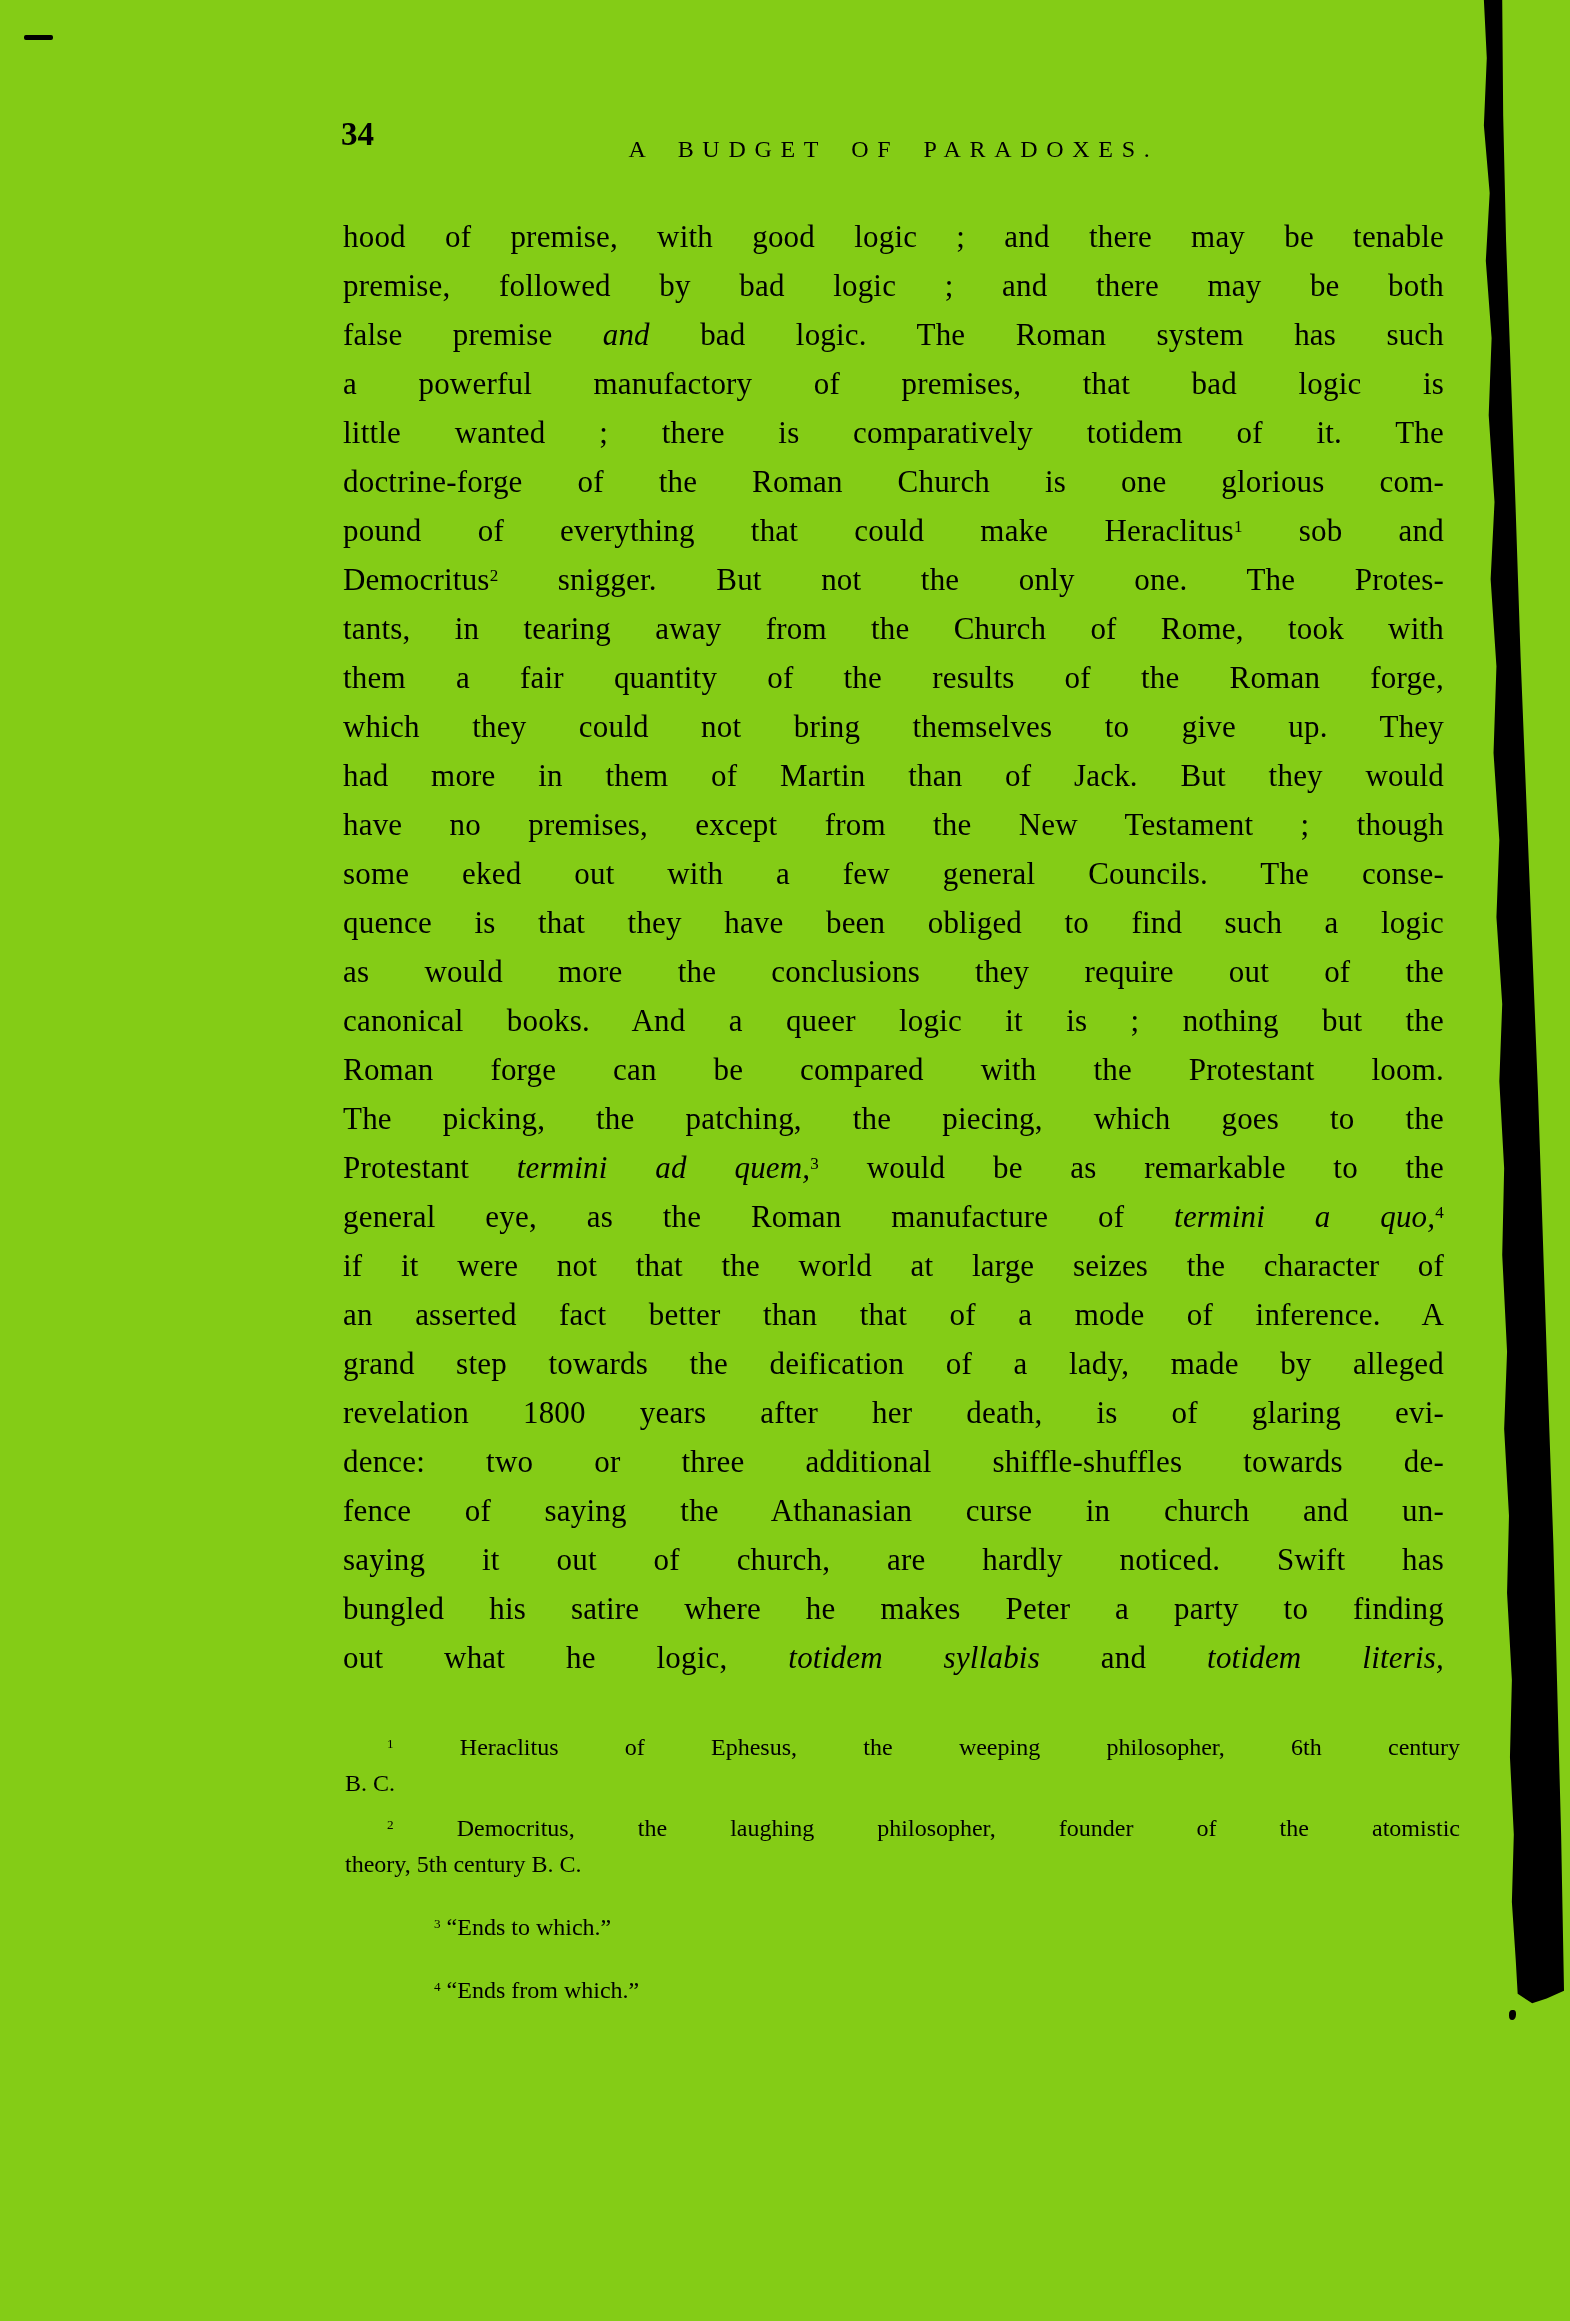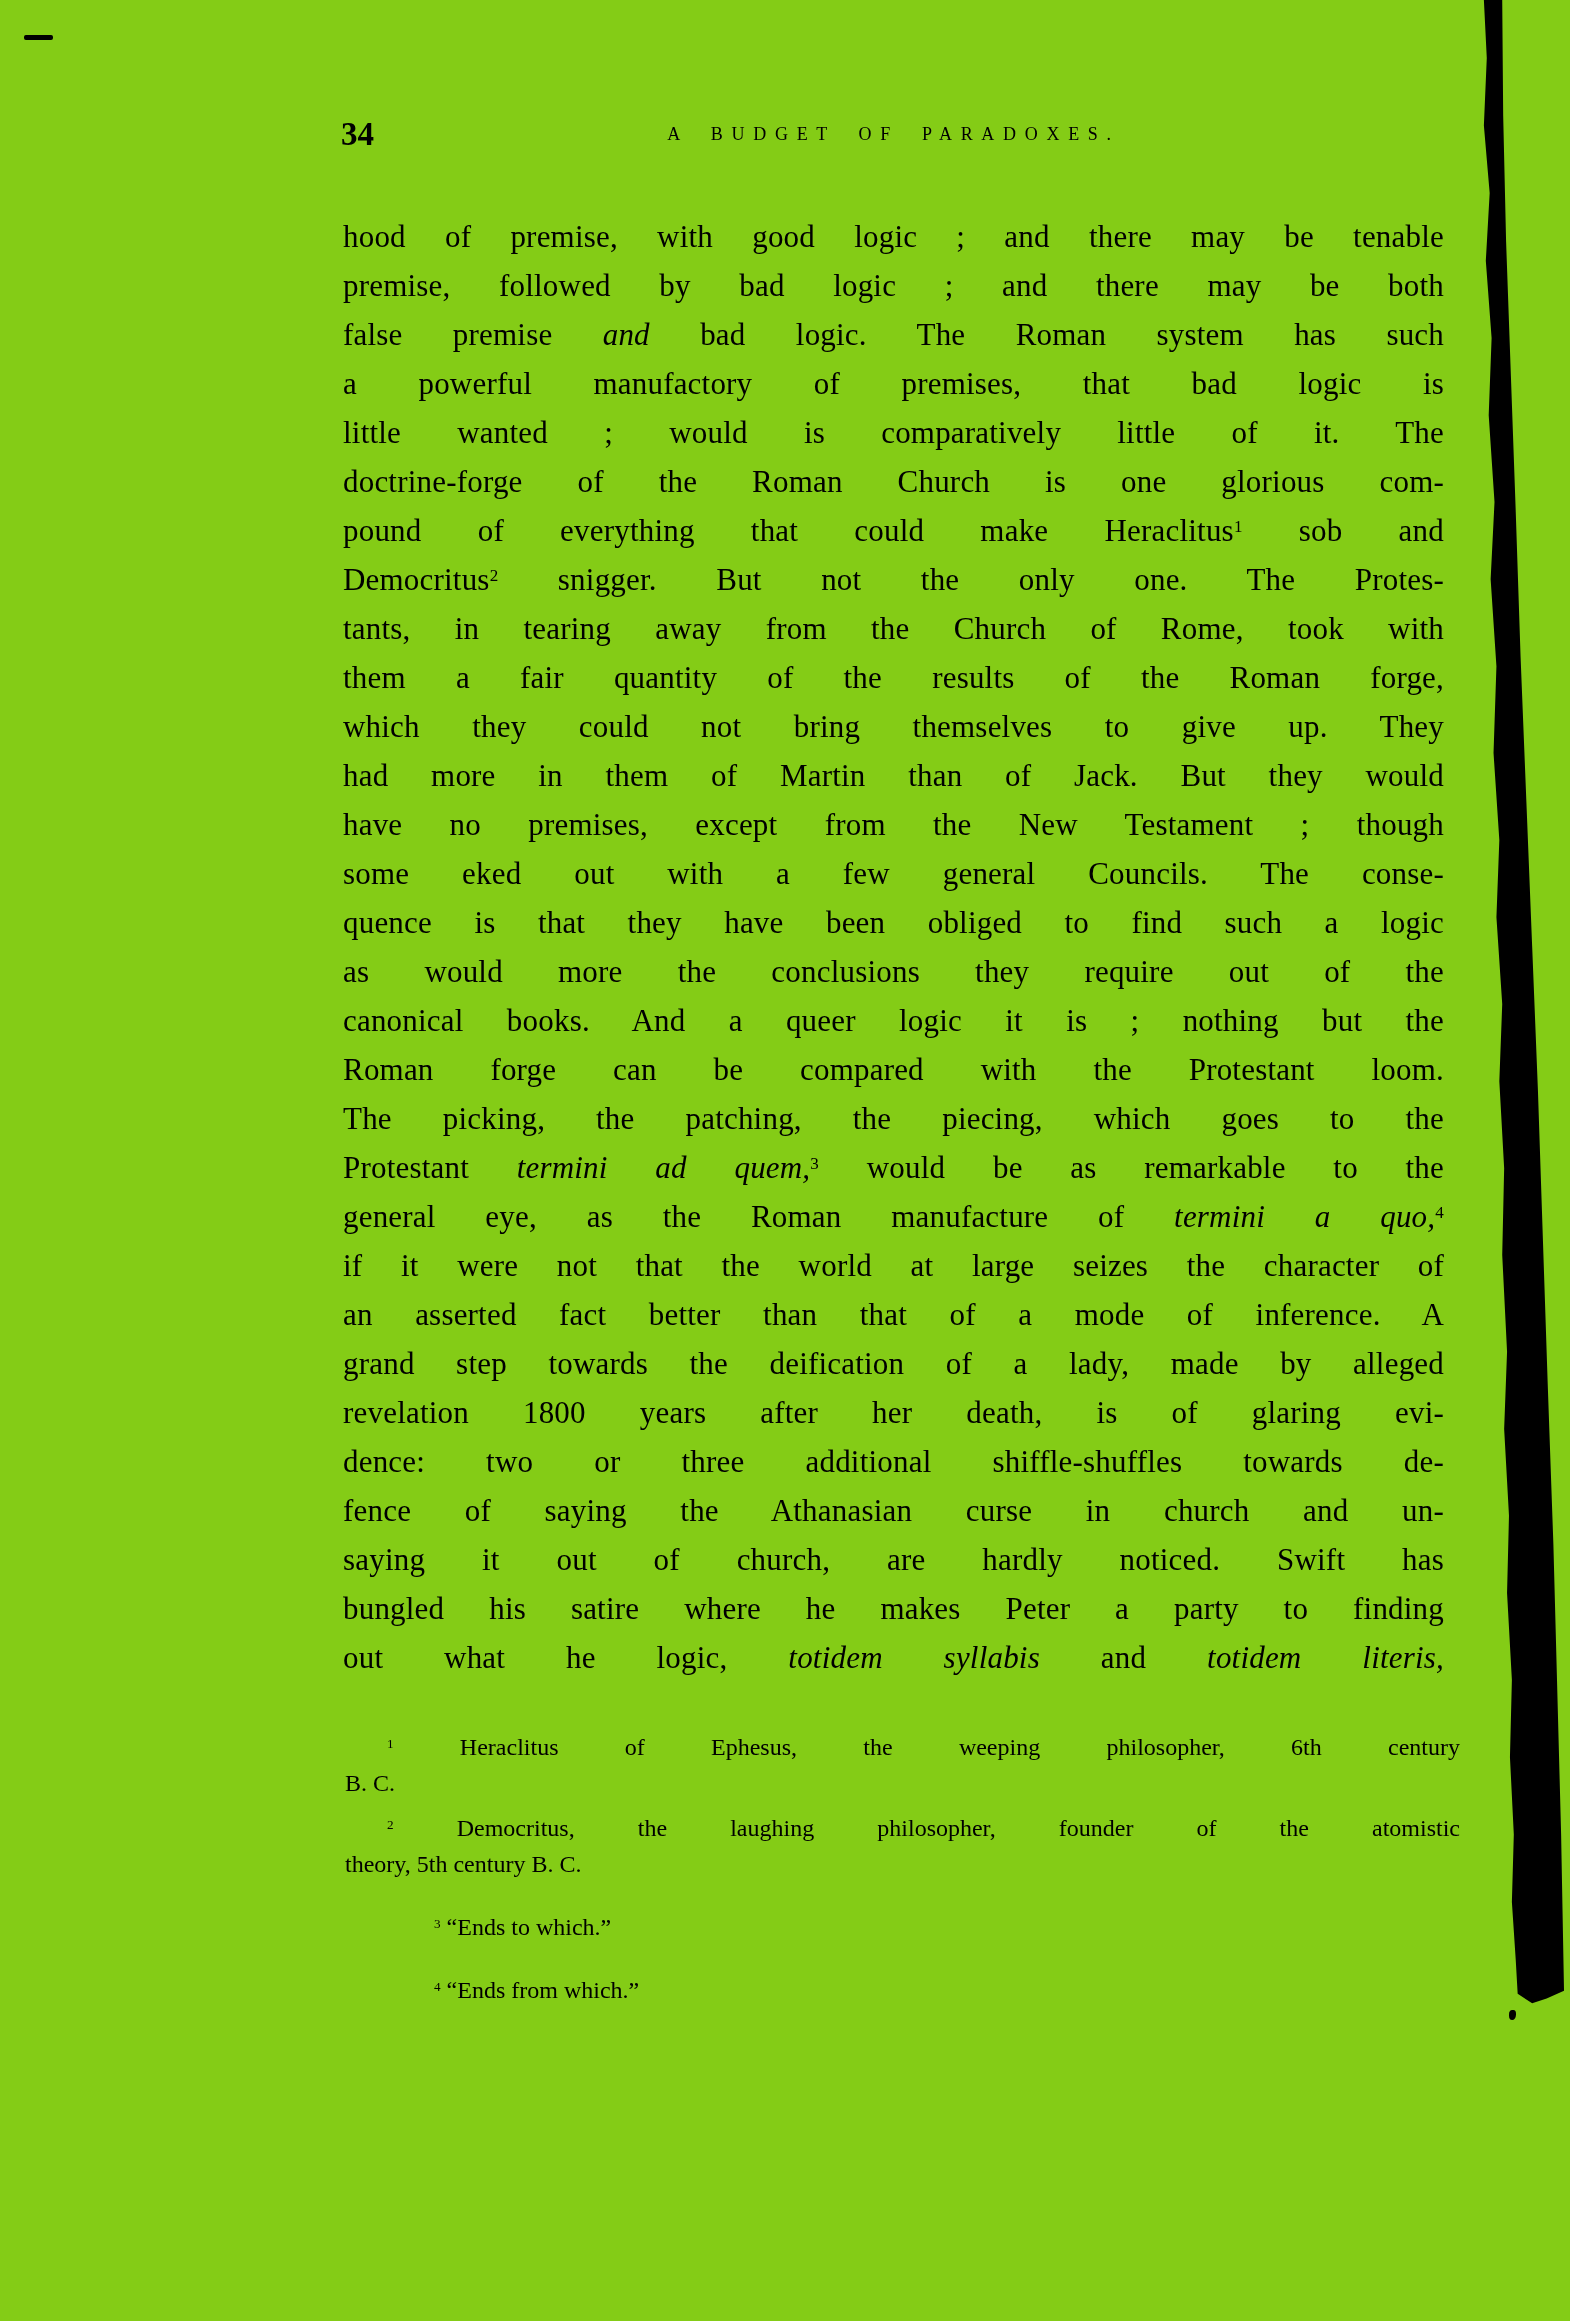--- a/index.html
+++ b/index.html
@@ -9,23 +9,23 @@
     background:#84cc16;
     font-family:"Liberation Serif", serif;
     color:#000;
     overflow:hidden;
   }
   #pageno {
     position:absolute; left:341px; top:116px;
     font-size:33px; font-weight:bold;
   }
   #header {
-    position:absolute; left:343px; top:124px; width:1101px;
+    position:absolute; left:343px; top:136px; width:1101px;
     text-align:center;
-    font-size:18px; letter-spacing:8.7px; word-spacing:9.7px;
+    font-size:24px; letter-spacing:8.7px; word-spacing:9.7px;
   }
   #body {
     position:absolute; left:343px; top:212px; width:1101px;
     font-size:31px; line-height:49px; letter-spacing:0.2px;
   }
   .bline {
     text-align:justify;
     text-align-last:justify;
     white-space:normal;
   }
@@ -65,21 +65,21 @@
 
   <div id="pageno">34</div>
 
   <div id="header">A BUDGET OF PARADOXES.</div>
 
   <div id="body">
       <div class="bline"><span>hood of premise, with good logic ; and there may be tenable</span></div>
       <div class="bline"><span>premise, followed by bad logic ; and there may be both</span></div>
       <div class="bline"><span>false premise </span><i>and</i><span> bad logic. The Roman system has such</span></div>
       <div class="bline"><span>a powerful manufactory of premises, that bad logic is</span></div>
-      <div class="bline"><span>little wanted ; would is comparatively little of it. The</span></div>
+      <div class="bline"><span>little wanted ; there is comparatively totidem of it. The</span></div>
       <div class="bline"><span>doctrine-forge of the Roman Church is one glorious com-</span></div>
       <div class="bline"><span>pound of everything that could make Heraclitus</span><sup>1</sup><span> sob and</span></div>
       <div class="bline"><span>Democritus</span><sup>2</sup><span> snigger. But not the only one. The Protes-</span></div>
       <div class="bline"><span>tants, in tearing away from the Church of Rome, took with</span></div>
       <div class="bline"><span>them a fair quantity of the results of the Roman forge,</span></div>
       <div class="bline"><span>which they could not bring themselves to give up. They</span></div>
       <div class="bline"><span>had more in them of Martin than of Jack. But they would</span></div>
       <div class="bline"><span>have no premises, except from the New Testament ; though</span></div>
       <div class="bline"><span>some eked out with a few general Councils. The conse-</span></div>
       <div class="bline"><span>quence is that they have been obliged to find such a logic</span></div>

